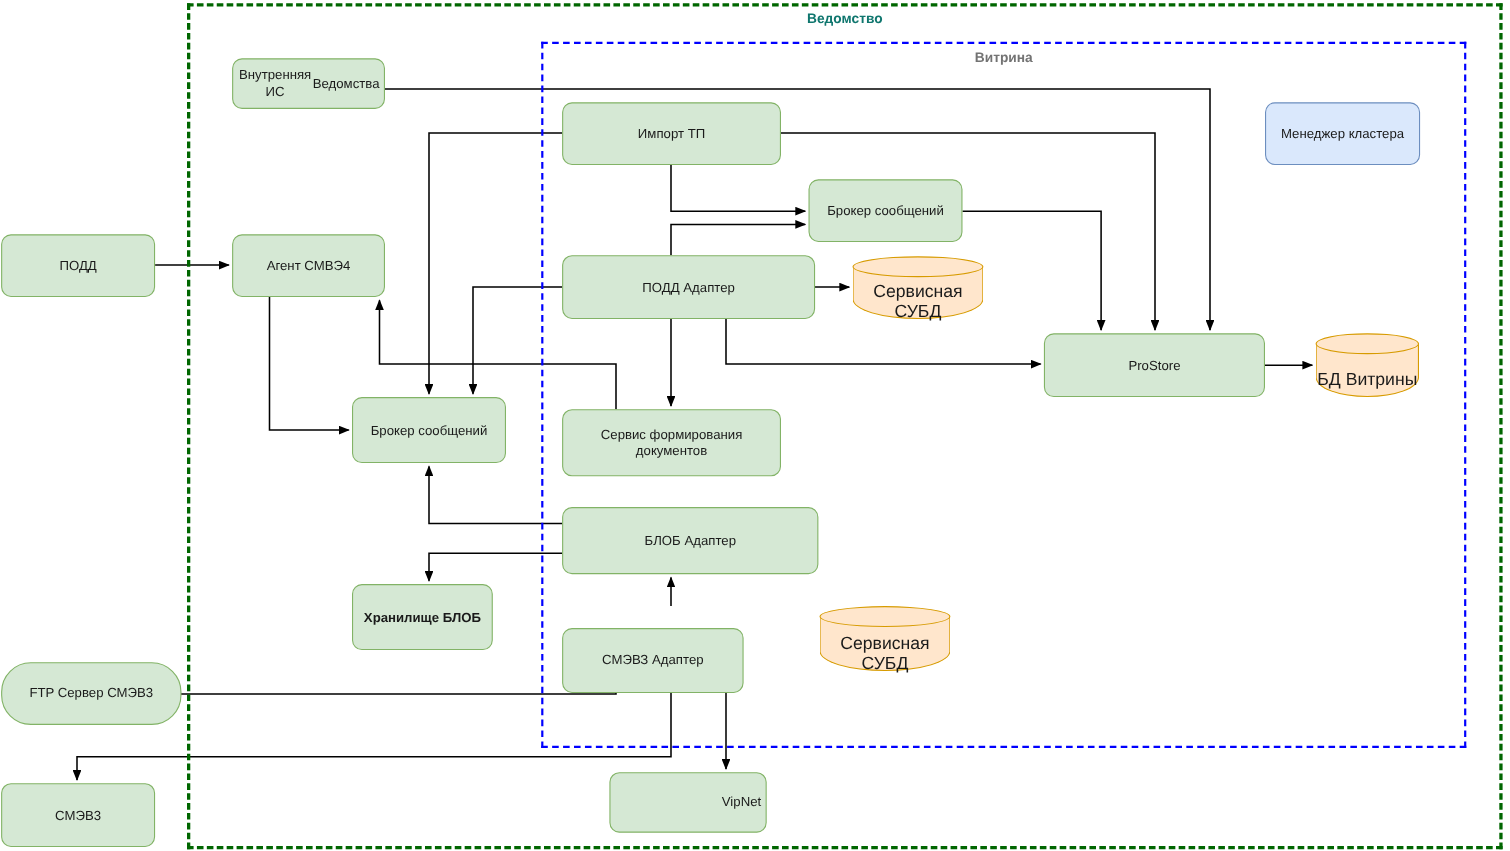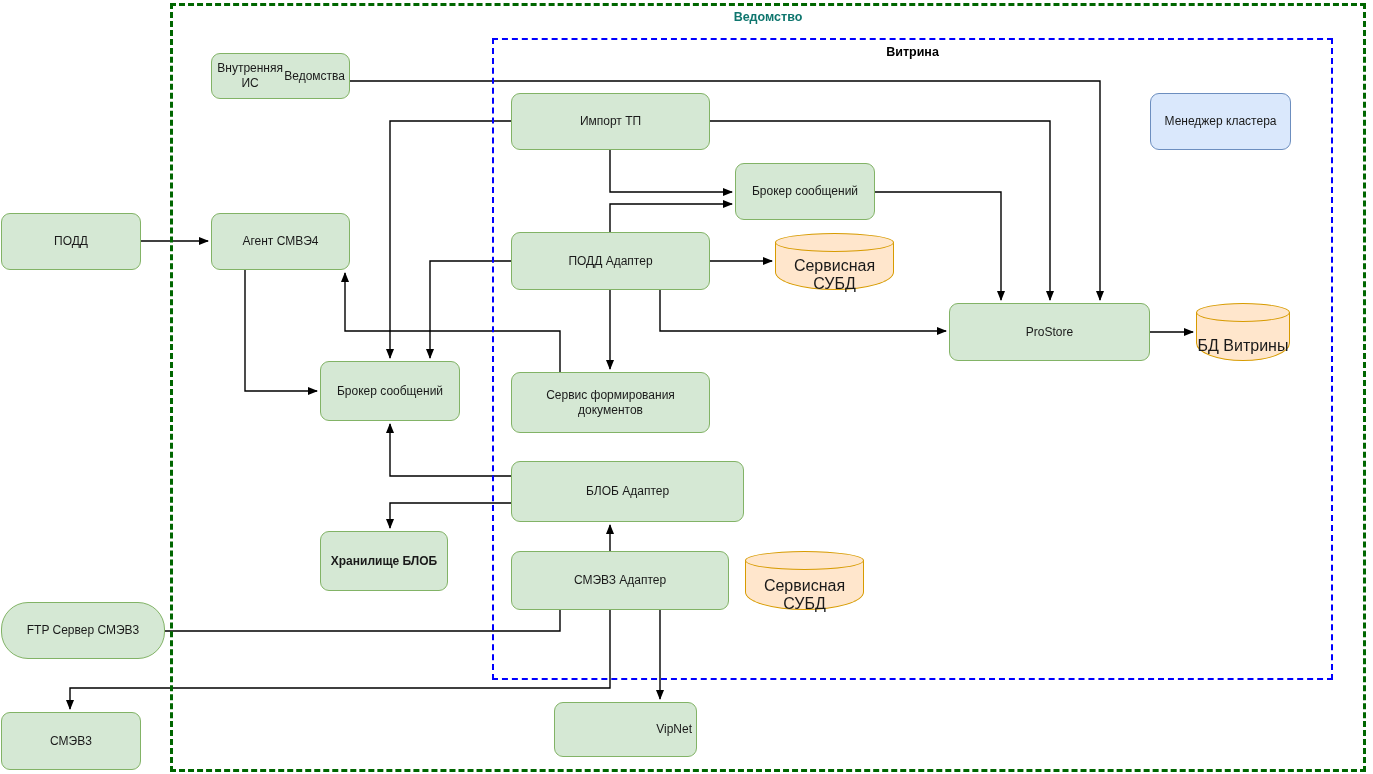--- a/index.html
+++ b/index.html
@@ -59,21 +59,21 @@
         <polyline points="560,610 560,631 144,631" fill="none" stroke="#000000" stroke-width="1.4" marker-end="url(#ah)"></polyline>
         <polyline points="610,610 610,688 70,688 70,709" fill="none" stroke="#000000" stroke-width="1.4" marker-end="url(#ah)"></polyline>
         <polyline points="660,610 660,699" fill="none" stroke="#000000" stroke-width="1.4" marker-end="url(#ah)"></polyline>
       </g>
   </svg>
 
   <div id="zone-layer">
       <div class="zone" style="left: 170px; top: 3px; width: 1196px; height: 769px; border: 3px dashed rgb(0, 102, 0); border-radius: 0px; background-image: none;"></div>
       <div class="zone-label" style="color: #0f766e; left: 708px; top: 10px; width: 120px; text-align: center;">Ведомство</div>
       <div class="zone" style="left: 492px; top: 38px; width: 841px; height: 642px; border: 2.2px dashed rgb(0, 0, 255); border-radius: 0px; background-image: none;"></div>
-      <div class="zone-label" style="color: #000000; left: 852.5px; top: 45px; width: 120px; text-align: center;">Витрина</div>
+      <div class="zone-label" style="color: #737373; left: 852.5px; top: 45px; width: 120px; text-align: center;">Витрина</div>
     </div>
 
   <div id="node-layer">
       <div class="node green" style="left: 1px; top: 213px; width: 140px; height: 57px;">
         <span>ПОДД</span>
       </div>
       <div class="node green" style="left: 211px; top: 53px; width: 139px; height: 46px; justify-content: space-between;">
         <span>Внутренняя ИС</span>
         <br>
         <span>Ведомства</span>
@@ -89,30 +89,30 @@
       </div>
       <div class="node green" style="left: 1px; top: 602px; width: 164px; height: 57px; border-radius: 27px;">
         <span>FTP Сервер СМЭВ3</span>
       </div>
       <div class="node green" style="left: 1px; top: 712px; width: 140px; height: 58px;">
         <span>СМЭВ3</span>
       </div>
       <div class="node green" style="left: 511px; top: 93px; width: 199px; height: 57px;">
         <span>Импорт ТП</span>
       </div>
-      <div class="node green" style="left: 511px; top: 232px; width: 199px; height: 58px;">
+      <div class="node green" style="left: 511px; top: 232px; width: 230px; height: 58px;">
         <span>ПОДД Адаптер</span>
       </div>
       <div class="node green" style="left: 511px; top: 372px; width: 199px; height: 61px;">
         <span>Сервис формирования документов</span>
       </div>
       <div class="node green" style="left: 511px; top: 461px; width: 233px; height: 61px;">
         <span>БЛОБ Адаптер</span>
       </div>
-      <div class="node green" style="left: 511px; top: 551px; width: 218px; height: 59px;">
+      <div class="node green" style="left: 511px; top: 571px; width: 165px; height: 59px;">
         <span>СМЭВЗ Адаптер</span>
       </div>
       <div class="node green" style="left: 554px; top: 702px; width: 143px; height: 55px; justify-content: flex-end;">
         <span>VipNet</span>
       </div>
       <div class="node green" style="left: 735px; top: 163px; width: 140px; height: 57px;">
         <span>Брокер сообщений</span>
       </div>
       <div class="node green" style="left: 949px; top: 303px; width: 201px; height: 58px;">
         <span>ProStore</span>

